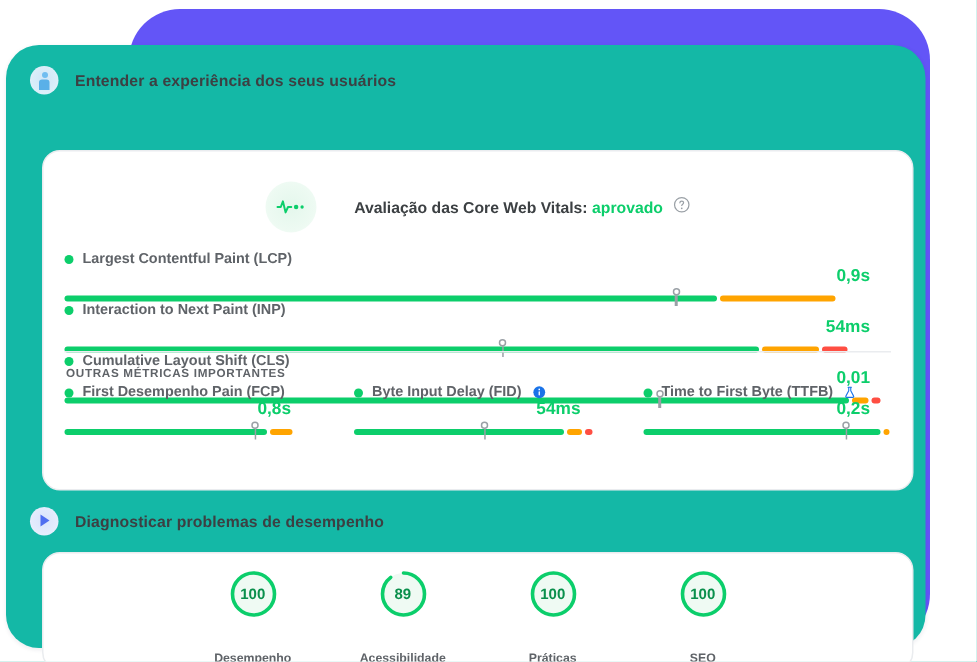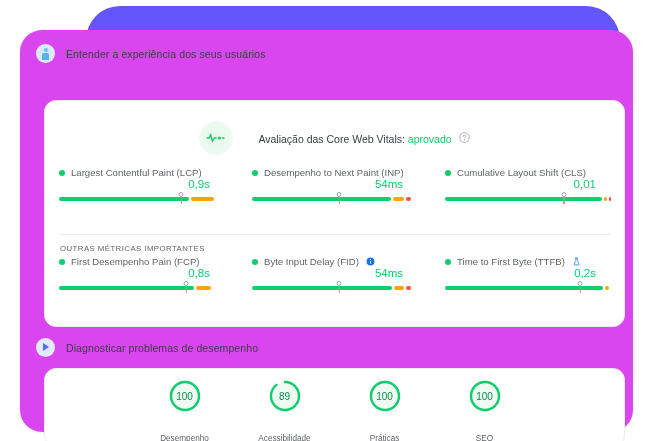--- a/index.html
+++ b/index.html
@@ -27,27 +27,28 @@
     top: 6px;
     width: 534px;
     height: 424px;
     background: #6355f7;
     border-radius: 34px;
   }
 
   
   .main-card {
     position: absolute;
-    left: 20px;
+    left: 4px;
     top: 30px;
     width: 613px;
     height: 402px;
-    background: #d946ef;
+    background: #14b8a6;
     border-radius: 22px;
     box-shadow: 0 1px 3px rgba(20,20,60,0.08);
+    font-weight: bold;
   }
 
   
   .section-head {
     position: absolute;
     display: flex;
     align-items: center;
     gap: 11px;
   }
   .section-head .title {
@@ -135,21 +136,21 @@
     margin-left: 4px;
   }
 
   
   .metrics-row {
     position: absolute;
     left: 0;
     width: 100%;
     display: flex;
   }
-  #row-core   { top: 66px; }
+  #row-core   { top: 66px; flex-direction: column; }
   #row-other  { top: 155px; }
 
   .metric {
     flex: 1 1 0;
     padding: 0 14px;
     position: relative;
   }
 
   .metric-label {
     display: flex;
@@ -301,21 +302,21 @@
             <div class="metric-value" style="color: rgb(12, 206, 107);">0,9s</div>
             <div class="dist-bar">
               <span class="seg good" style="flex: 0 0 79%;"></span>
               <span class="seg avg" style="flex: 0 0 14%;"></span>
               <span class="marker" style="left: 74%;"></span>
             </div>
           </div>
           <div class="metric">
             <div class="metric-label">
               <span class="dot" style="background: rgb(12, 206, 107);"></span>
-              <span>Desempenho to Next Paint (INP)</span>
+              <span>Interaction to Next Paint (INP)</span>
             </div>
             <div class="metric-value" style="color: rgb(12, 206, 107);">54ms</div>
             <div class="dist-bar">
               <span class="seg good" style="flex: 0 0 84%;"></span>
               <span class="seg avg" style="flex: 0 0 7%;"></span>
               <span class="seg poor" style="flex: 0 0 3%;"></span>
               <span class="marker" style="left: 53%;"></span>
             </div>
           </div>
           <div class="metric">

